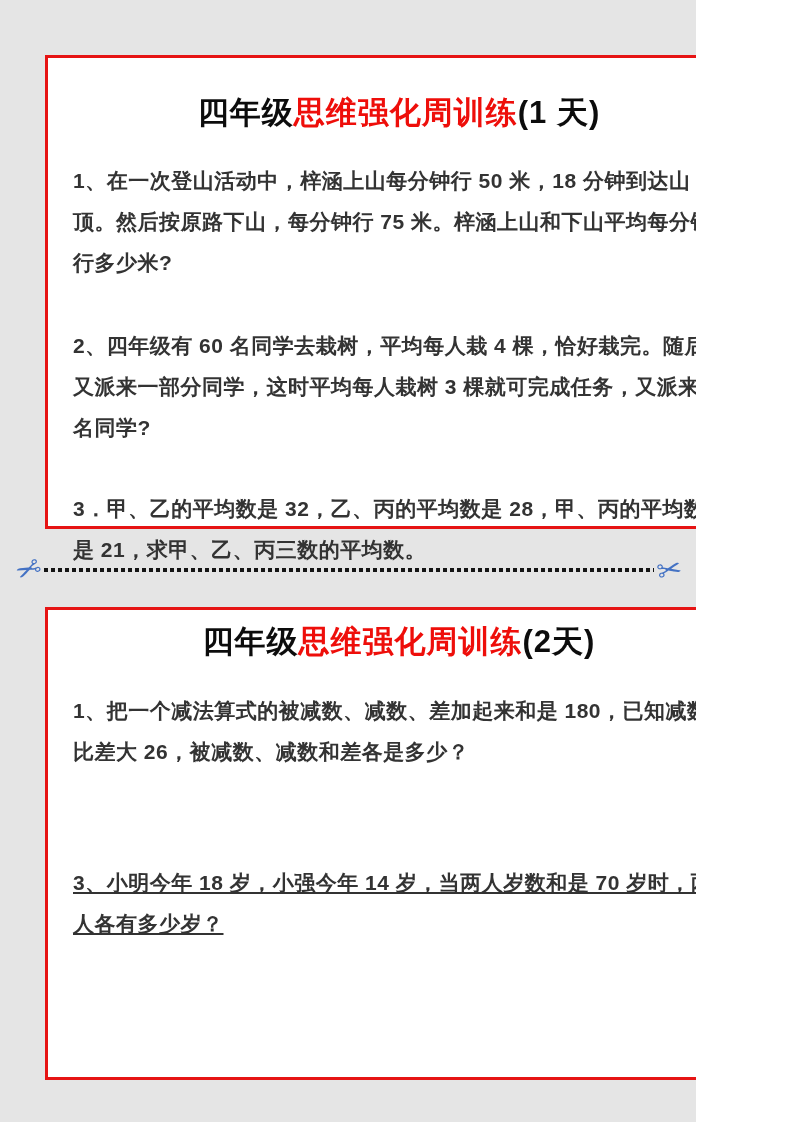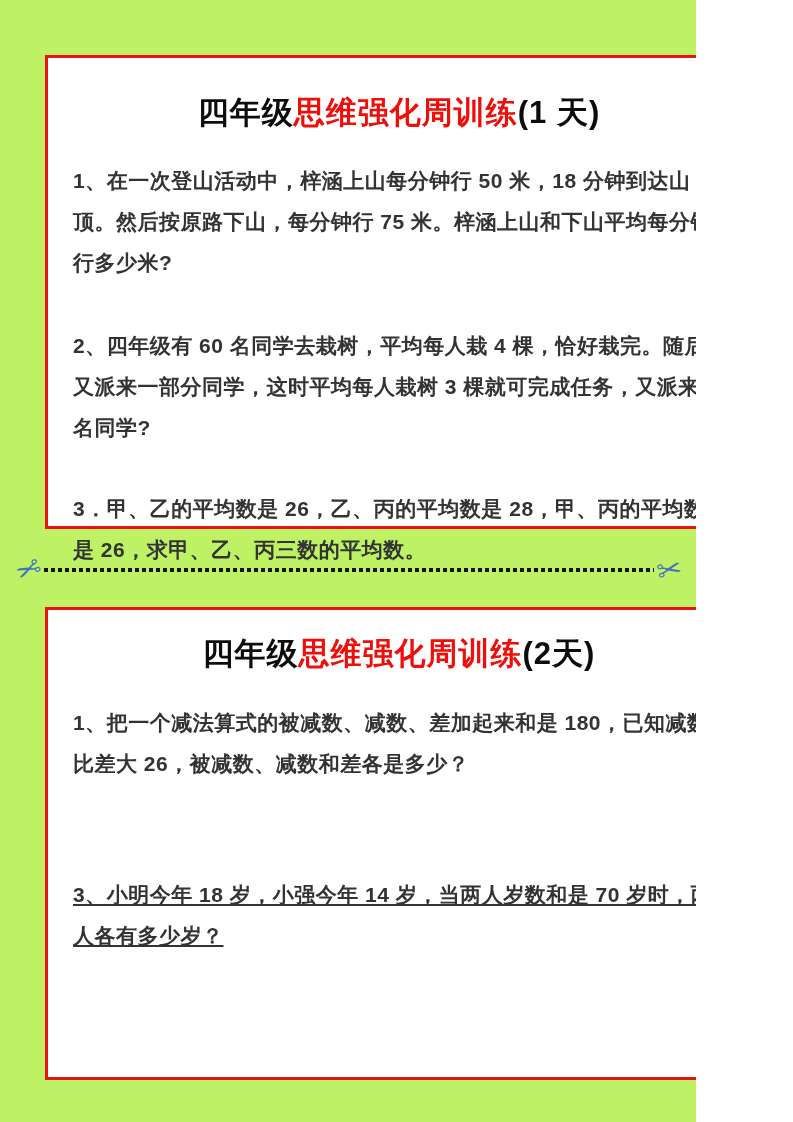--- a/index.html
+++ b/index.html
@@ -1,19 +1,19 @@
 <!DOCTYPE html>
 <html><head>
 <meta charset="utf-8">
 <style>
   html,body { margin:0; padding:0; background:#ffffff; }
   .page {
     position:relative;
     width:696px; height:1122px;
-    background:#bef264;
+    background:#e5e5e5;
     font-family:"Liberation Sans","DejaVu Sans",sans-serif;
     overflow:hidden;
   }
   .box {
     position:absolute;
     left:45px; width:708px;
     box-sizing:border-box;
     border:3px solid #e61414;
     background:#ffffff;
     padding:0 25px;
@@ -23,21 +23,21 @@
   .ws-title {
     margin:37px 0 0 0;
     text-align:center;
     font-size:31px;
     line-height:36px;
     font-weight:900;
     letter-spacing:1px;
     color:#0c0c0c;
     white-space:nowrap;
   }
-  .box-2 .ws-title { margin-top:26px; }
+  .box-2 .ws-title { margin-top:14px; }
   .ws-title .hl { color:#ee0e0a; }
   .prob {
     margin:0;
     font-size:21px;
     line-height:41px;
     font-weight:600;
     color:#333333;
     letter-spacing:0.5px;
     text-align:left;
   }
@@ -72,21 +72,21 @@
 <body>
 
 <div class="page">
 
   <section class="box box-1">
     <h1 class="ws-title">
       <span>四年级</span><span class="hl">思维强化周训练</span><span>(1 天)</span>
     </h1>
     <p class="prob p1">1、在一次登山活动中，梓涵上山每分钟行 50 米，18 分钟到达山顶。然后按原路下山，每分钟行 75 米。梓涵上山和下山平均每分钟行多少米?</p>
     <p class="prob p2">2、四年级有 60 名同学去栽树，平均每人栽 4 棵，恰好栽完。随后又派来一部分同学，这时平均每人栽树 3 棵就可完成任务，又派来几名同学?</p>
-    <p class="prob p3">3．甲、乙的平均数是 26，乙、丙的平均数是 28，甲、丙的平均数是 26，求甲、乙、丙三数的平均数。</p>
+    <p class="prob p3">3．甲、乙的平均数是 32，乙、丙的平均数是 28，甲、丙的平均数是 21，求甲、乙、丙三数的平均数。</p>
   </section>
 
   <div class="divider">
     <span class="scissors left">✂</span>
     <span class="dots"></span>
     <span class="scissors right">✂</span>
   </div>
 
   <section class="box box-2">
     <h1 class="ws-title">

